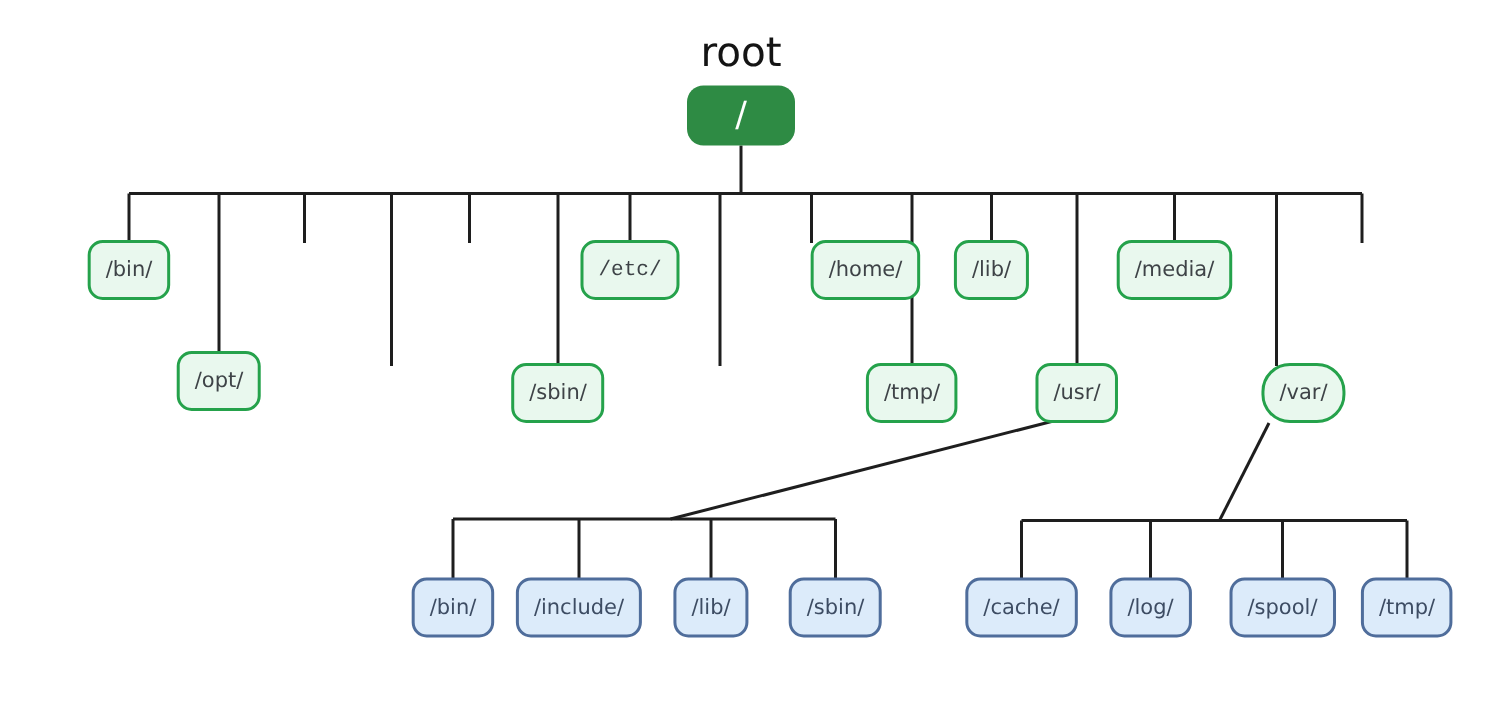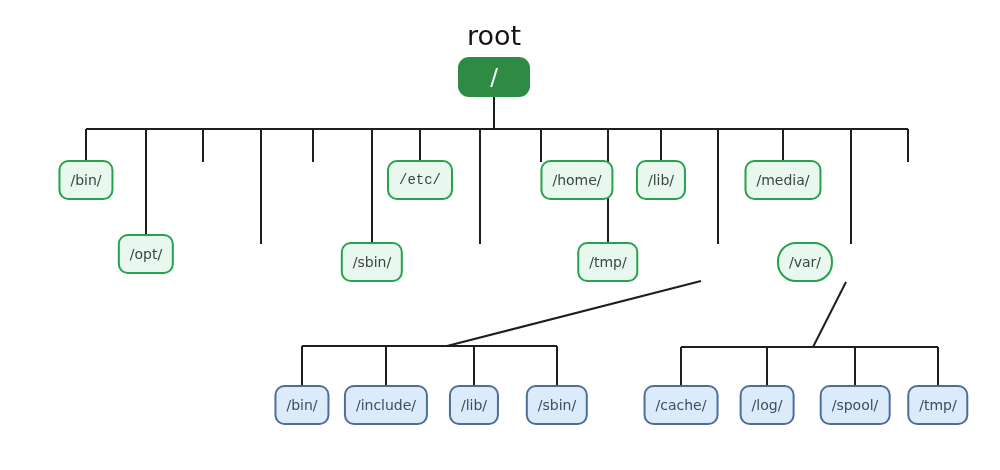--- a/index.html
+++ b/index.html
@@ -116,21 +116,22 @@
 
   <div class="node green" style="left:86px;  top:160px;">/bin/</div>
   <div class="node green" style="left:420px; top:160px;font-family:Liberation Mono, monospace;">/etc/</div>
   <div class="node green" style="left:541px; top:160px;margin-left:36px;">/home/</div>
   <div class="node green" style="left:661px; top:160px;">/lib/</div>
   <div class="node green" style="left:783px; top:160px;">/media/</div>
 
   <div class="node green" style="left:146px; top:234px;">/opt/</div>
   <div class="node green" style="left:372px; top:242px;">/sbin/</div>
   <div class="node green" style="left:608px; top:242px;">/tmp/</div>
-  <div class="node green" style="left:805px; top:242px;border-radius:19px;">/var/</div>
+  <div class="node green" style="left:718px; top:242px;">/usr/</div>
+  <div class="node green" style="left:869px; top:242px;border-radius:19px;">/var/</div>
 
   <div class="node blue" style="left:302px; top:385px;">/bin/</div>
   <div class="node blue" style="left:386px; top:385px;">/include/</div>
   <div class="node blue" style="left:474px; top:385px;">/lib/</div>
   <div class="node blue" style="left:557px; top:385px;">/sbin/</div>
 
   <div class="node blue" style="left:681px; top:385px;">/cache/</div>
   <div class="node blue" style="left:767px; top:385px;">/log/</div>
   <div class="node blue" style="left:855px; top:385px;">/spool/</div>
   <div class="node blue" style="left:938px; top:385px;">/tmp/</div>

